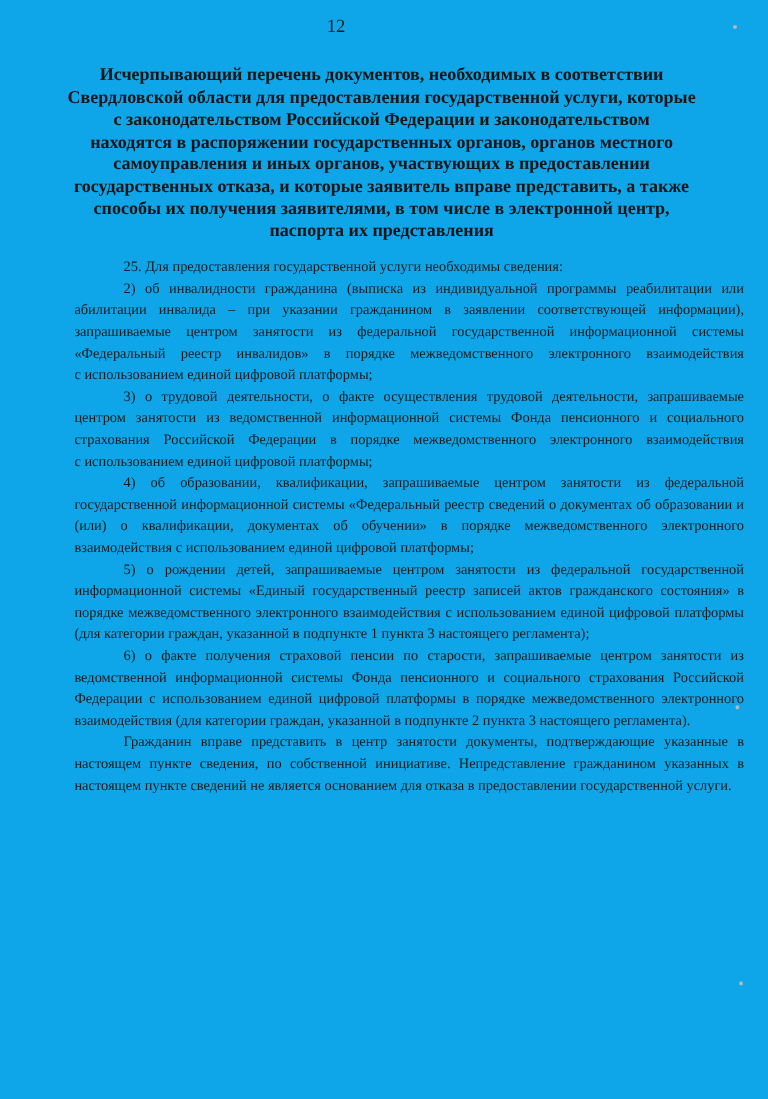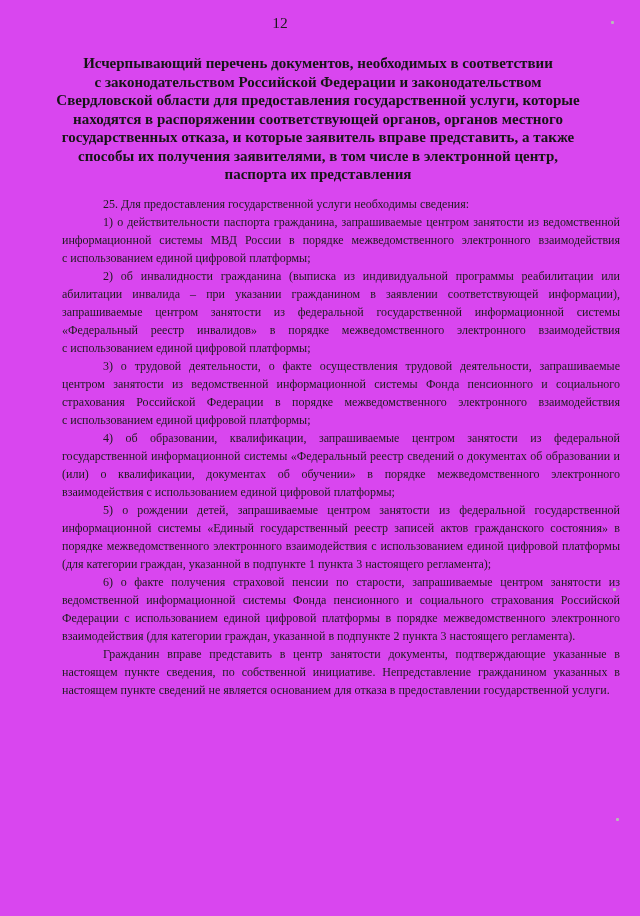--- a/index.html
+++ b/index.html
@@ -1,20 +1,20 @@
 <!DOCTYPE html>
 <html><head>
 <meta charset="utf-8">
 <style>
   html, body { margin: 0; padding: 0; background: #ffffff; }
   .page {
     position: relative;
     width: 640px;
     height: 916px;
-    background: #d946ef;
+    background: #0ea5e9;
     overflow: hidden;
     box-sizing: border-box;
     padding: 13px 20px 0 62px;
     font-family: "Liberation Serif", "DejaVu Serif", serif;
     color: #1a1a1a;
   }
   .page-number {
     width: 436px;
     text-align: center;
     font-size: 15.5px;
@@ -55,31 +55,31 @@
 </style>
 </head>
 <body>
 
 <div class="page">
 
   <div class="page-number">12</div>
 
   <div class="heading">
     <div class="heading-line">Исчерпывающий перечень документов, необходимых в соответствии</div>
+    <div class="heading-line">Свердловской области для предоставления государственной услуги, которые</div>
     <div class="heading-line">с законодательством Российской Федерации и законодательством</div>
-    <div class="heading-line">Свердловской области для предоставления государственной услуги, которые</div>
-    <div class="heading-line">находятся в распоряжении соответствующей органов, органов местного</div>
+    <div class="heading-line">находятся в распоряжении государственных органов, органов местного</div>
+    <div class="heading-line">самоуправления и иных органов, участвующих в предоставлении</div>
     <div class="heading-line">государственных отказа, и которые заявитель вправе представить, а также</div>
     <div class="heading-line">способы их получения заявителями, в том числе в электронной центр,</div>
     <div class="heading-line">паспорта их представления</div>
   </div>
 
   <div class="body">
     <p>25. Для предоставления государственной услуги необходимы сведения:</p>
-    <p>1) о действительности паспорта гражданина, запрашиваемые центром занятости из ведомственной информационной системы МВД России в порядке межведомственного электронного взаимодействия с&nbsp;использованием единой цифровой платформы;</p>
     <p>2) об инвалидности гражданина (выписка из индивидуальной программы реабилитации или абилитации инвалида – при указании гражданином в заявлении соответствующей информации), запрашиваемые центром занятости из&nbsp;федеральной государственной информационной системы «Федеральный реестр инвалидов» в порядке межведомственного электронного взаимодействия с&nbsp;использованием единой цифровой платформы;</p>
     <p>3) о трудовой деятельности, о факте осуществления трудовой деятельности, запрашиваемые центром занятости из ведомственной информационной системы Фонда пенсионного и социального страхования Российской Федерации в порядке межведомственного электронного взаимодействия с&nbsp;использованием единой цифровой платформы;</p>
     <p>4) об образовании, квалификации, запрашиваемые центром занятости из&nbsp;федеральной государственной информационной системы «Федеральный реестр сведений о документах об образовании и (или) о квалификации, документах об обучении» в порядке межведомственного электронного взаимодействия с&nbsp;использованием единой цифровой платформы;</p>
     <p>5) о рождении детей, запрашиваемые центром занятости из федеральной государственной информационной системы «Единый государственный реестр записей актов гражданского состояния» в порядке межведомственного электронного взаимодействия с&nbsp;использованием единой цифровой платформы (для категории граждан, указанной в подпункте 1 пункта 3 настоящего регламента);</p>
     <p>6) о факте получения страховой пенсии по старости, запрашиваемые центром занятости из ведомственной информационной системы Фонда пенсионного и социального страхования Российской Федерации с&nbsp;использованием единой цифровой платформы в порядке межведомственного электронного взаимодействия (для категории граждан, указанной в подпункте 2 пункта 3 настоящего регламента).</p>
     <p>Гражданин вправе представить в центр занятости документы, подтверждающие указанные в настоящем пункте сведения, по собственной инициативе. Непредставление гражданином указанных в настоящем пункте сведений не является основанием для отказа в предоставлении государственной услуги.</p>
   </div>
 
 <div class="speck" style="left: 611px; top: 21px;"></div>
     <div class="speck" style="left: 613px; top: 588px;"></div>

